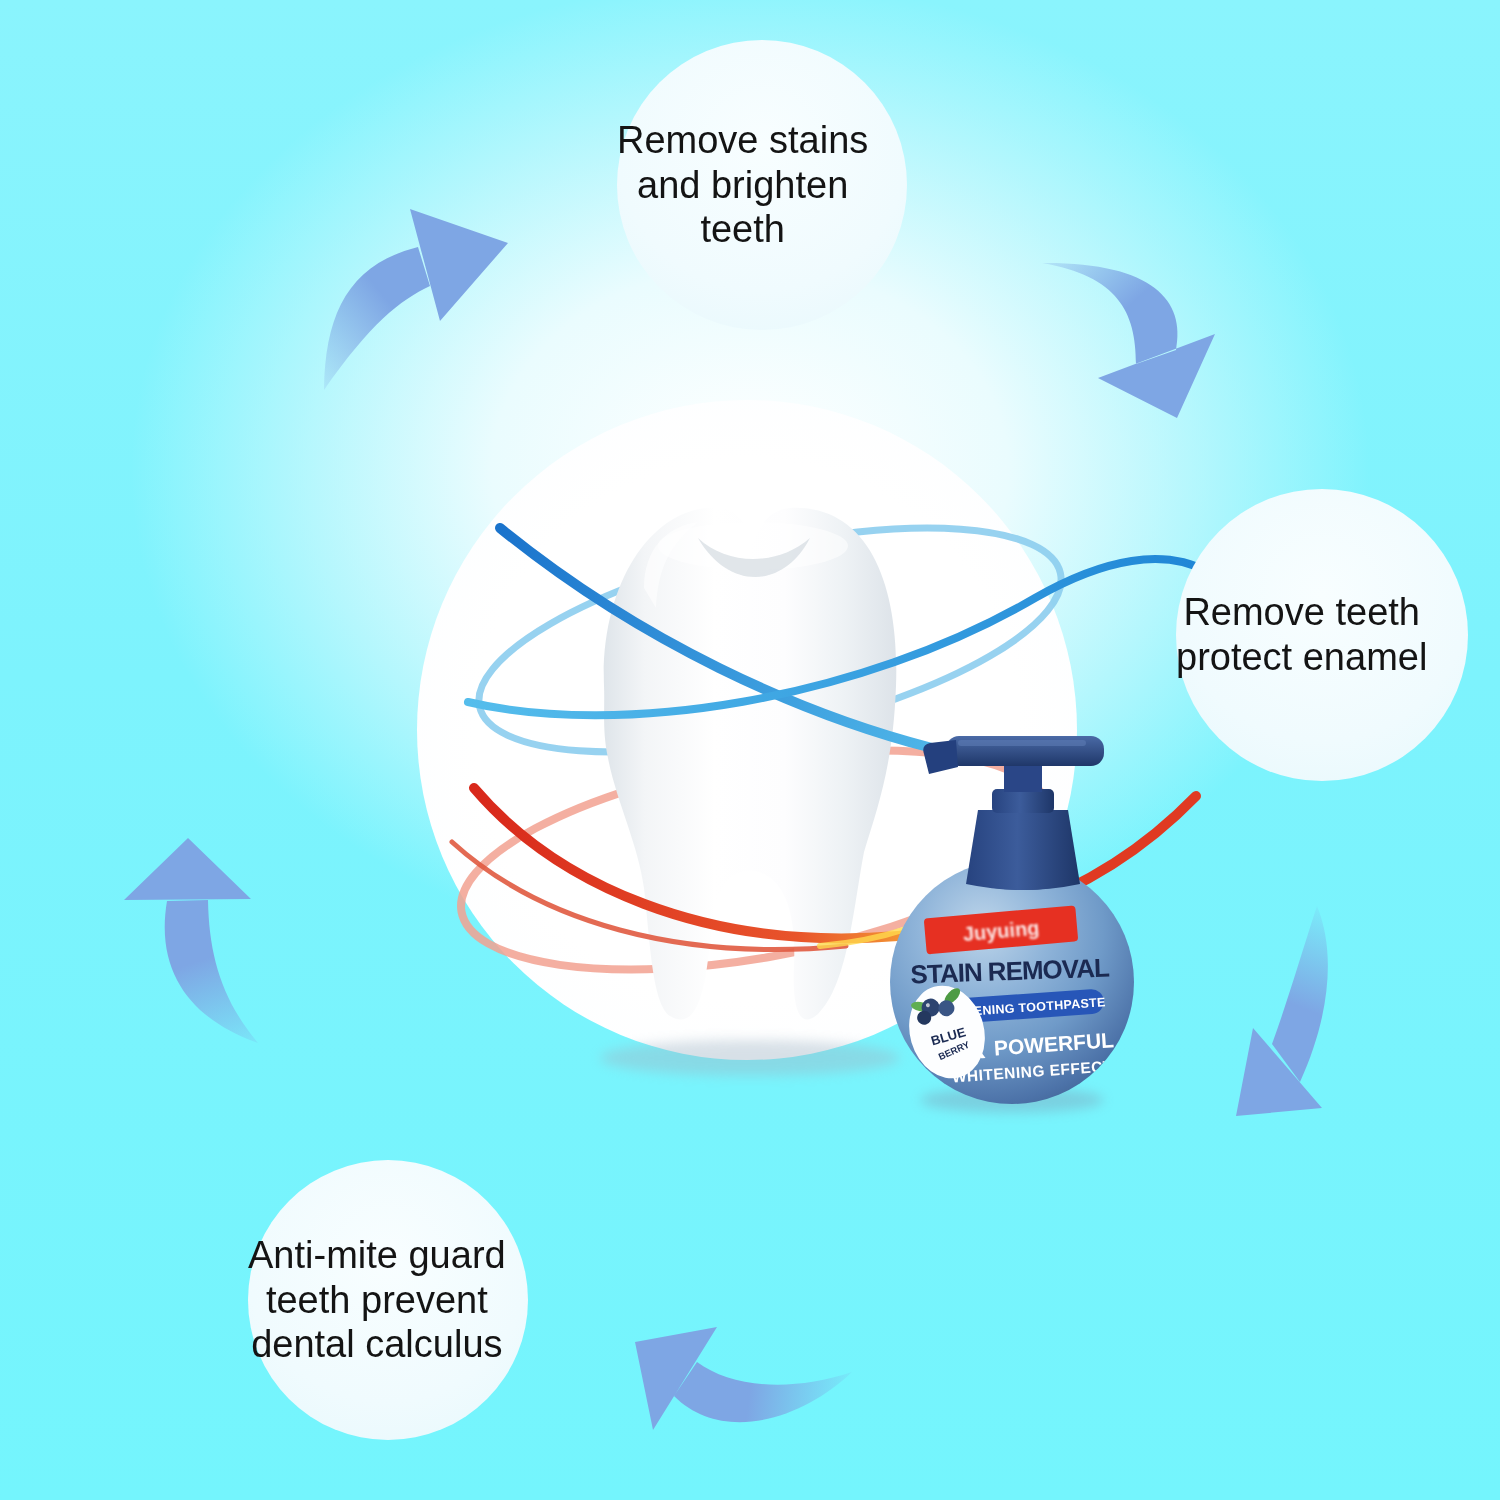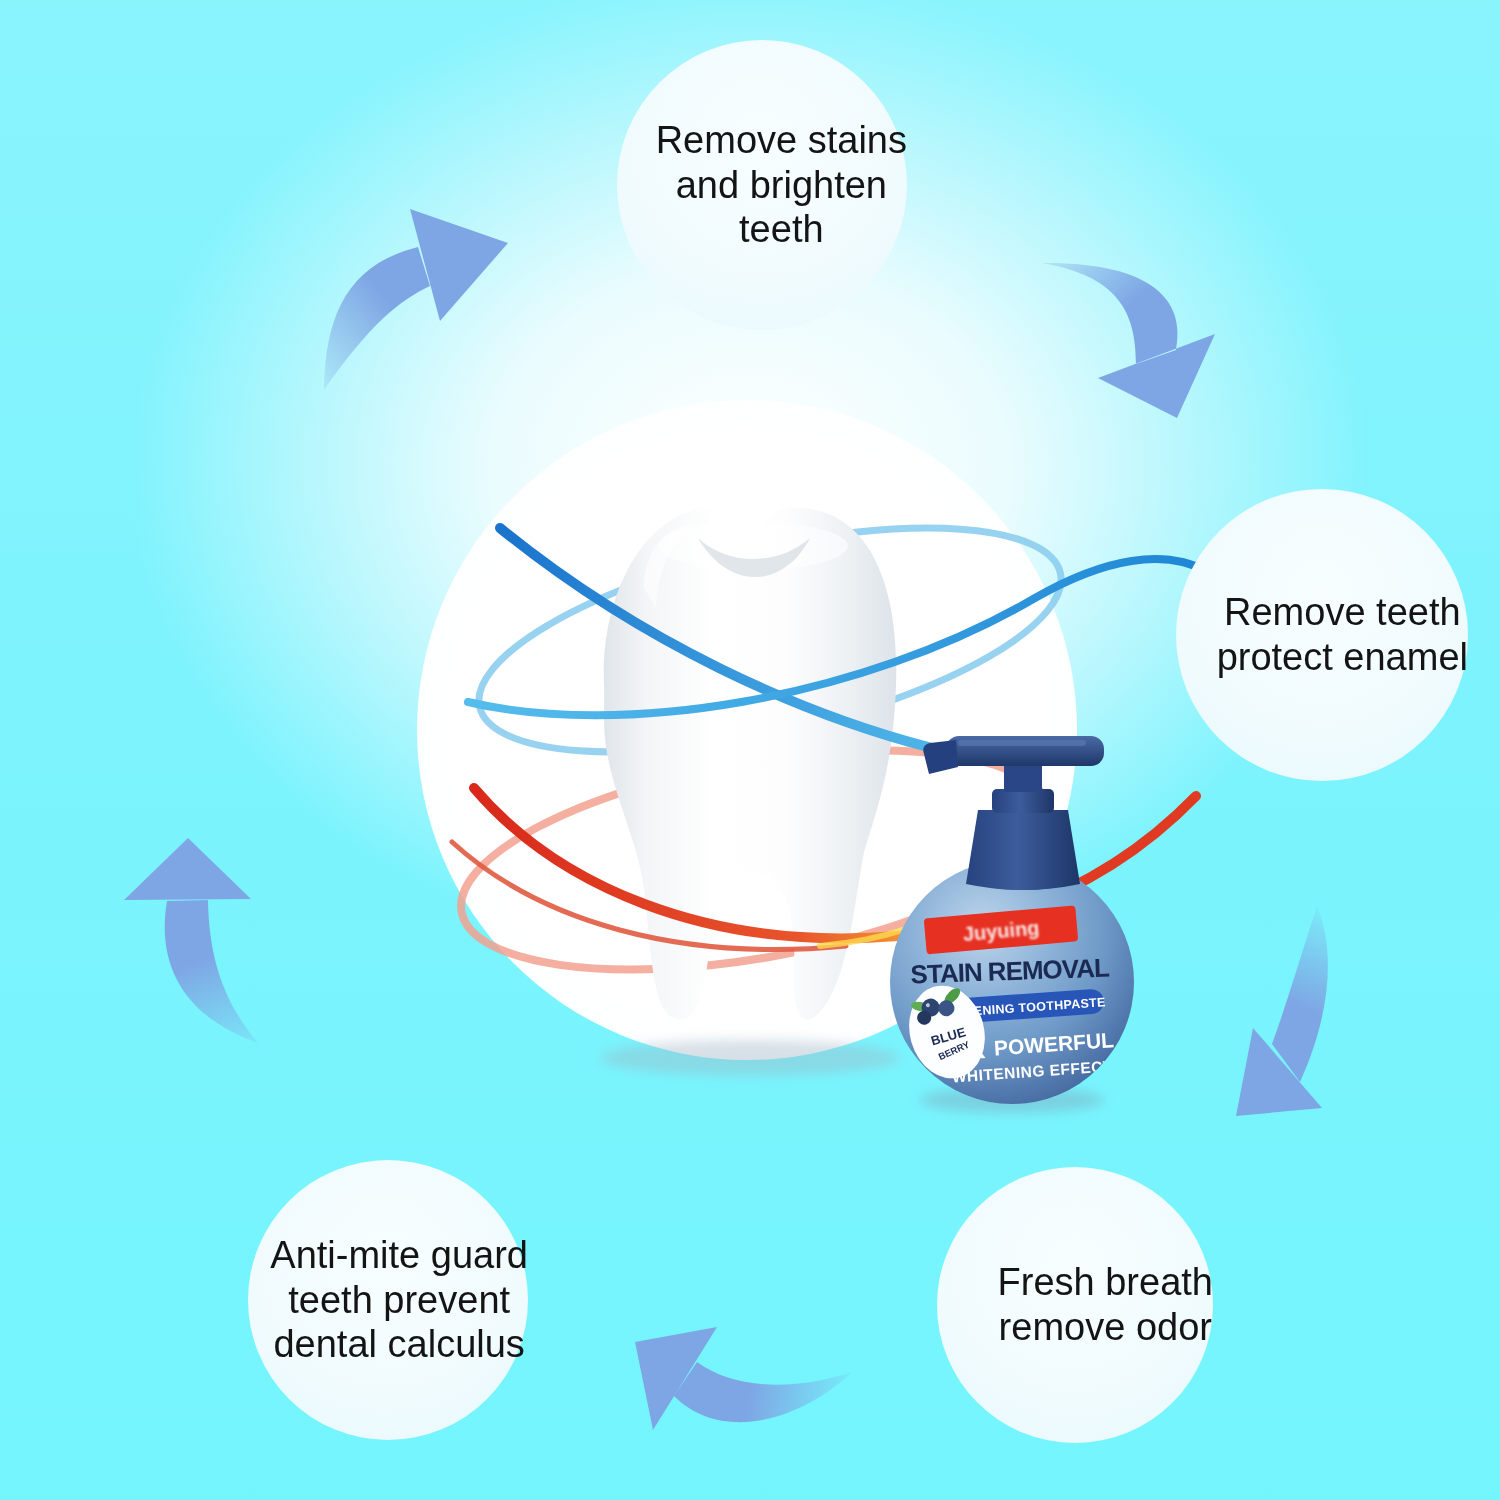--- a/index.html
+++ b/index.html
@@ -23,21 +23,21 @@
       radial-gradient(ellipse 860px 680px at 750px 470px, #ffffff 0%, #eafcfe 30%, rgba(222,250,253,0.55) 52%, rgba(190,246,252,0) 72%),
       linear-gradient(180deg,#8af4fd 0%, #7df3fd 45%, var(--background_cyan) 100%);
   }
   .center-circle{
     position:absolute;left:417px;top:400px;width:660px;height:660px;border-radius:50%;
     background:radial-gradient(circle,#ffffff 58%,#fdfeff 76%,#f1f9fc 90%,rgba(240,249,252,0) 100%);
   }
   .bubble{
     position:absolute;border-radius:50%;
     background:radial-gradient(circle at 50% 36%, #f8feff 0%, var(--bubble_fill) 62%, #e6f8fc 100%);
-    display:flex;align-items:center;justify-content:flex-end;
+    display:flex;align-items:center;justify-content:flex-start;
   }
   .bubble-text{
     white-space:pre-line;text-align:center;color:var(--text);
     font-size:38px;line-height:1.18;font-weight:400;letter-spacing:0;
   }
   .bubble.top{left:617px;top:40px;width:290px;height:290px;}
   .bubble.left{left:68px;top:500px;width:280px;height:280px;}
   .bubble.right{left:1176px;top:489px;width:292px;height:292px;}
   .bubble.bottom-left{left:248px;top:1160px;width:280px;height:280px;}
   .bubble.bottom-right{left:937px;top:1167px;width:276px;height:276px;}
@@ -221,18 +221,14 @@
   </div>
   <div class="bubble right">
     <div class="bubble-text">Remove teeth
 protect enamel</div>
   </div>
   <div class="bubble bottom-left">
     <div class="bubble-text">Anti-mite guard
 teeth prevent
 dental calculus</div>
   </div>
-  <div class="bubble bottom-right">
-    <div class="bubble-text">Fresh breath
-remove odor</div>
-  </div>
 
 </div>
 
 </body></html>

